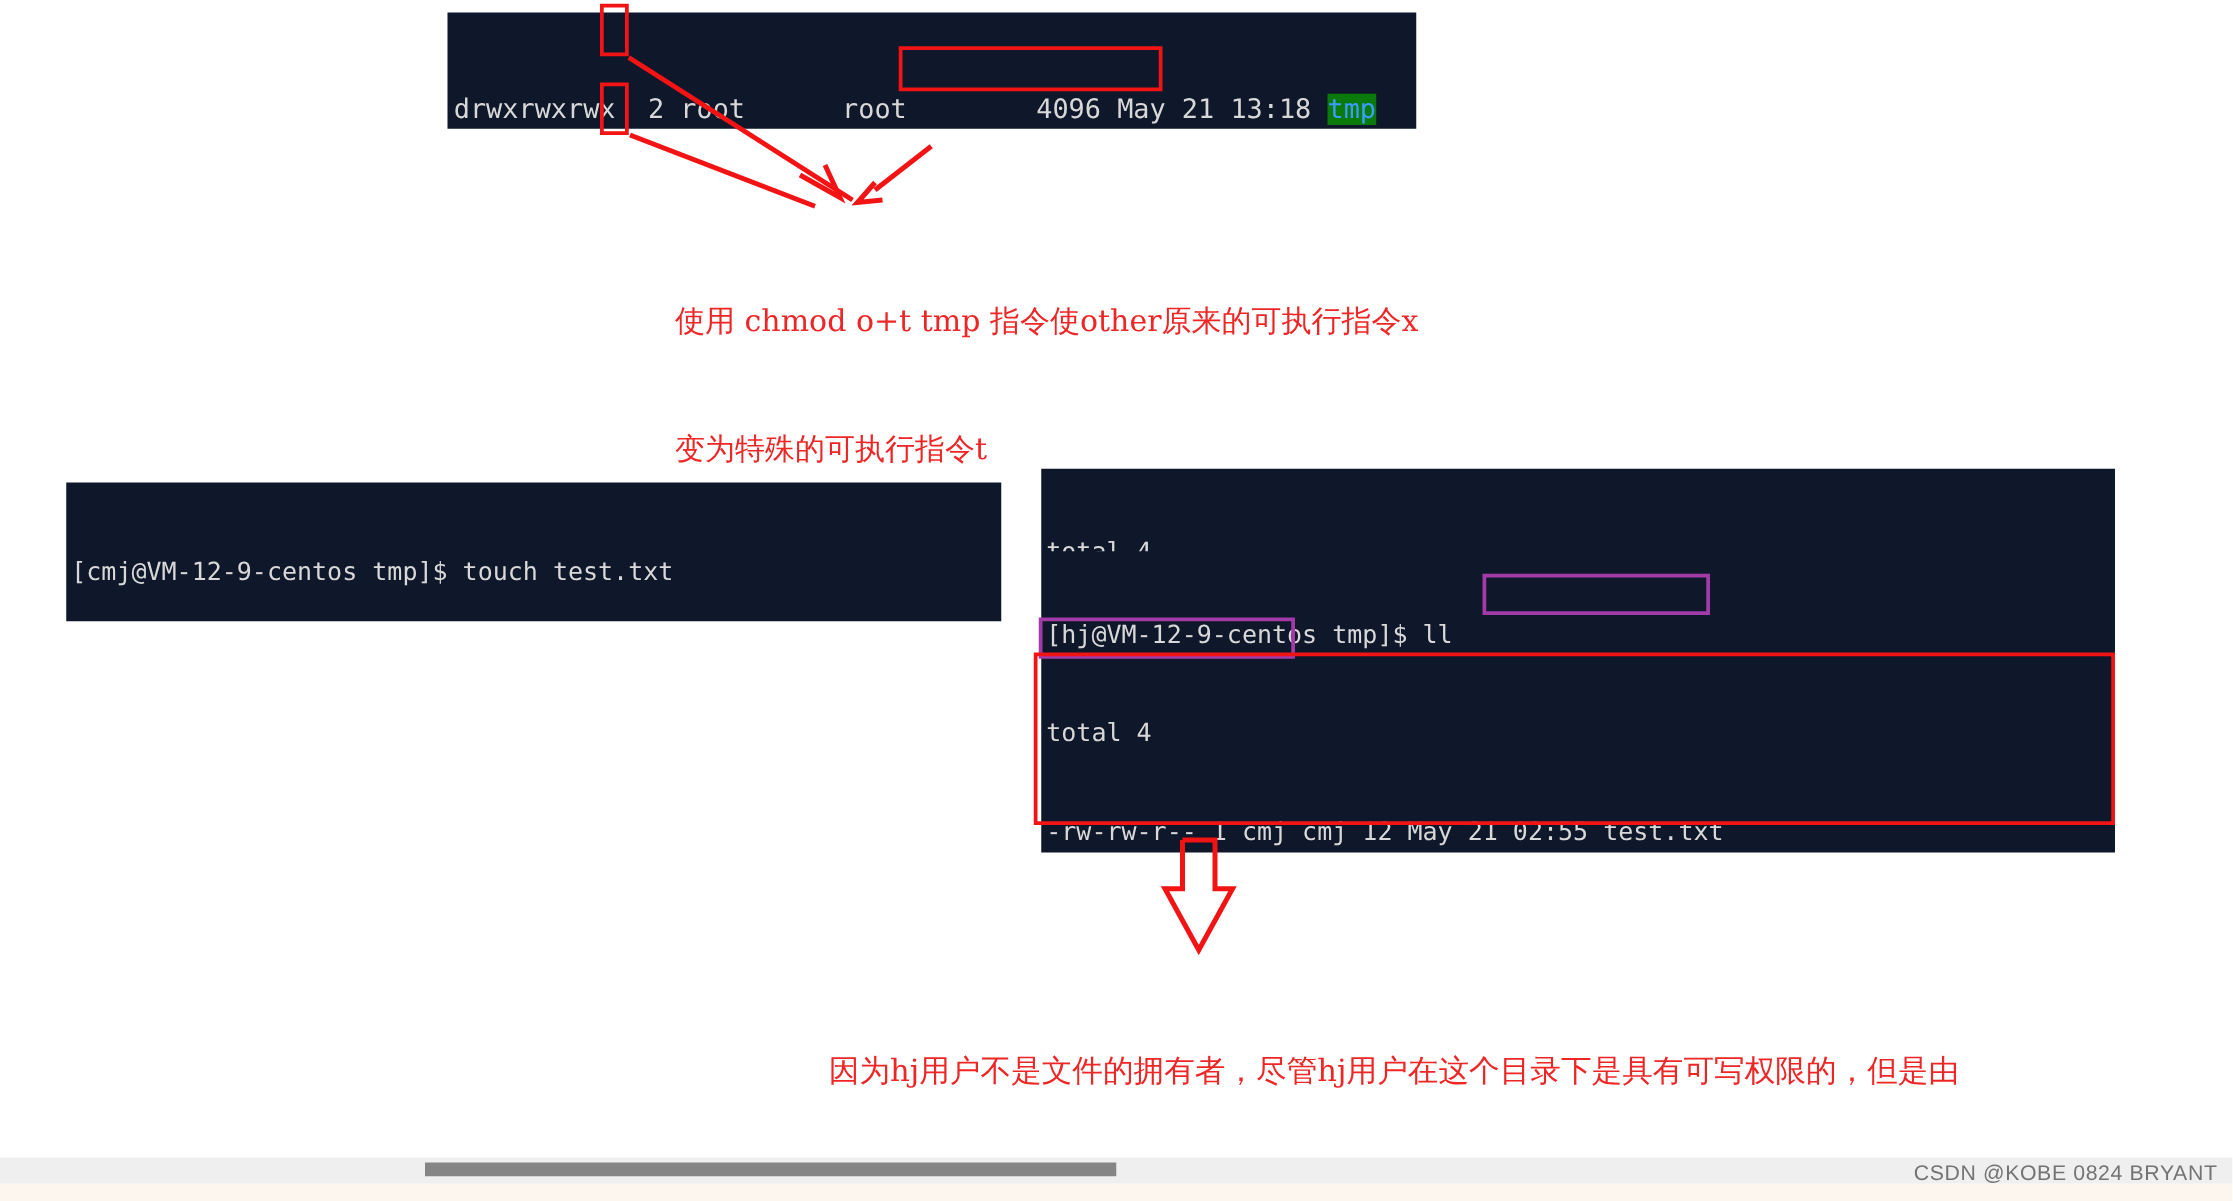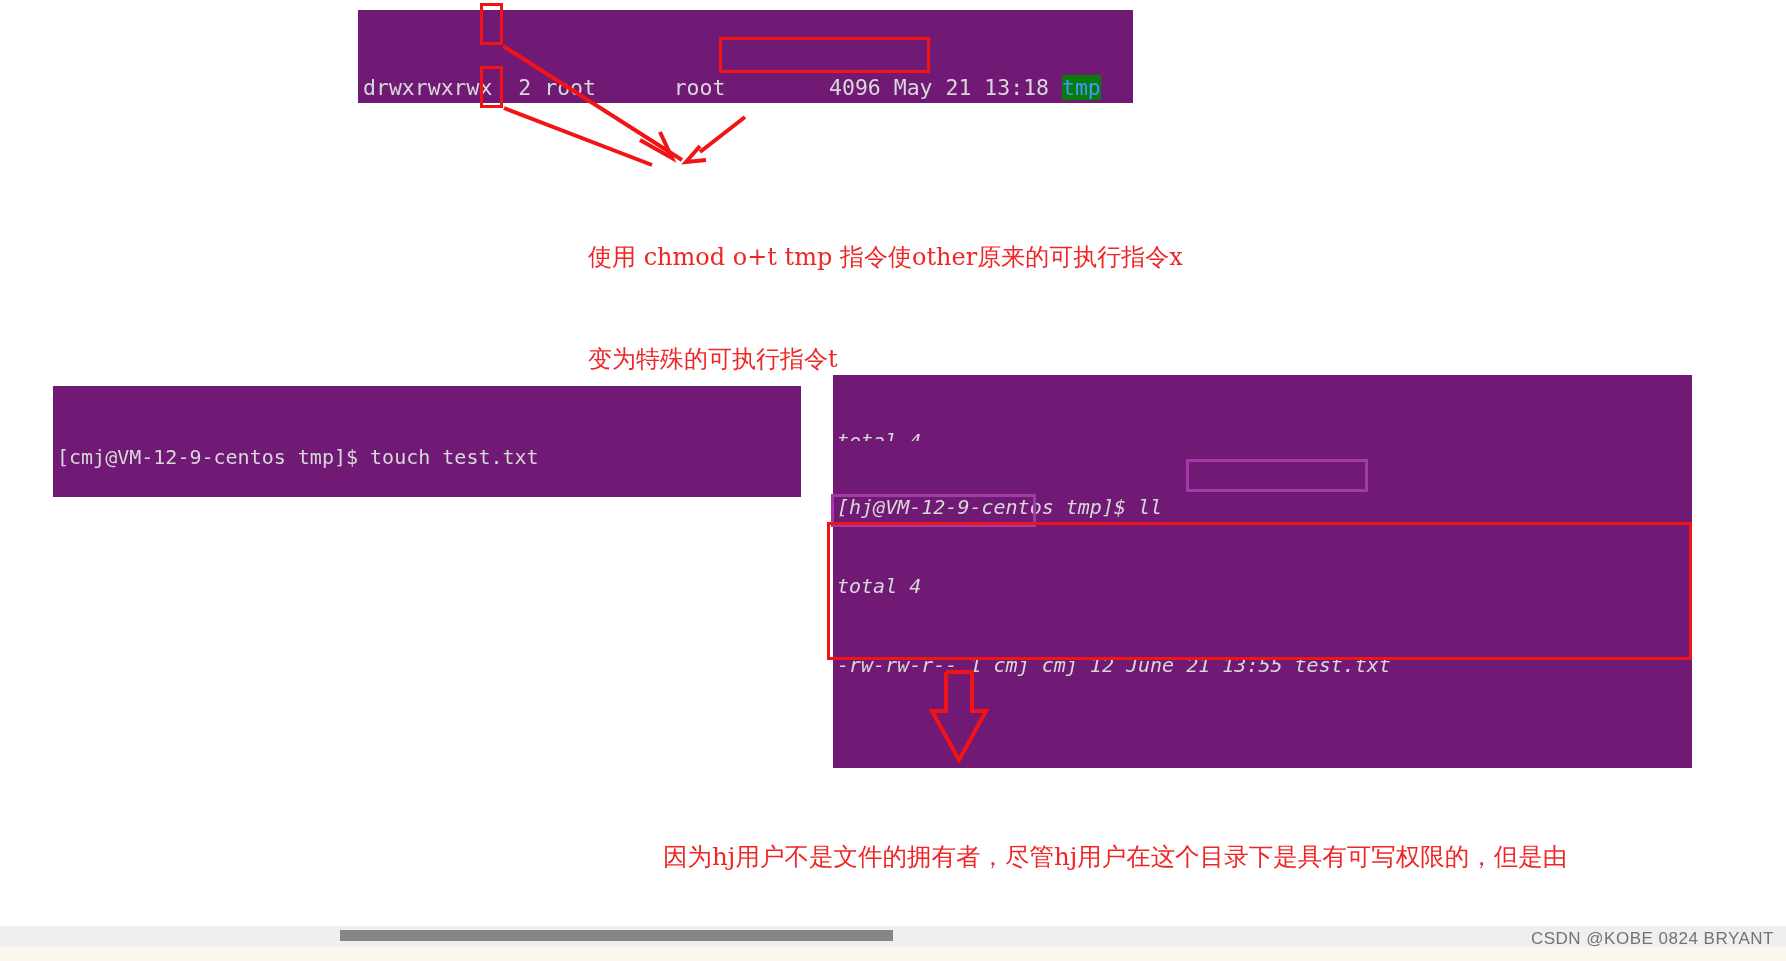--- a/index.html
+++ b/index.html
@@ -11,21 +11,21 @@
     width: 1786px;
     height: 961px;
     position: relative;
     font-family: "Liberation Sans", sans-serif;
     overflow: hidden;
   }
 
   
   .term {
     position: absolute;
-    background: #701a75;
+    background: #0f172a;
     color: #d8d8d8;
     font-family: "DejaVu Sans Mono", "Liberation Mono", monospace;
     white-space: pre;
     overflow: hidden;
     box-sizing: border-box;
   }
   .term .ln {
     display: block;
     white-space: pre;
   }
@@ -45,25 +45,24 @@
     width: 748px;
     height: 111px;
     font-size: 20px;
     line-height: 26.2px;
     padding: 6px 0 0 4px;
   }
   #term-right {
     left: 833px;
     top: 375px;
     width: 859px;
-    height: 393px;
+    height: 307px;
     font-size: 20px;
     line-height: 26.4px;
     padding: 0 0 0 4px;
-    font-style: italic;
   }
 
   .tmp-dir {
     background: #0a7a0a;
     color: #3b9dff;
   }
   .clip-top {
     display: block;
     height: 13px;
     overflow: hidden;
@@ -100,21 +99,20 @@
     position: absolute;
     color: #ef2626;
     font-family: "DejaVu Serif", "Liberation Serif", serif;
     white-space: pre;
   }
   #note-top {
     left: 540px;
     top: 172px;
     font-size: 24px;
     line-height: 34px;
-    margin-left: 48px;
   }
   #note-bottom {
     left: 663px;
     top: 768px;
     font-size: 24.5px;
     line-height: 35.5px;
   }
 
   
   #scroll-track {
@@ -170,21 +168,21 @@
   
   
   
   
 </div>
 
 <div class="term" id="term-right">
   <span class="clip-top">total 4</span>
   <span class="ln">[hj@VM-12-9-centos tmp]$ ll</span>
   <span class="ln">total 4</span>
-  <span class="ln">-rw-rw-r-- 1 cmj cmj 12 June 21 13:55 test.txt</span>
+  <span class="ln">-rw-rw-r-- 1 cmj cmj 12 May 21 02:55 test.txt</span>
   
   
   
   
   
   
   
 </div>
 
 <div class="purplebox" style="left:1186px; top:459px; width:182px; height:33px;"></div>

